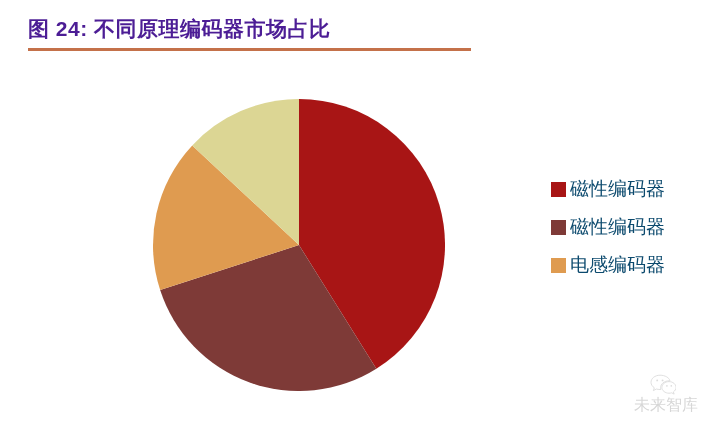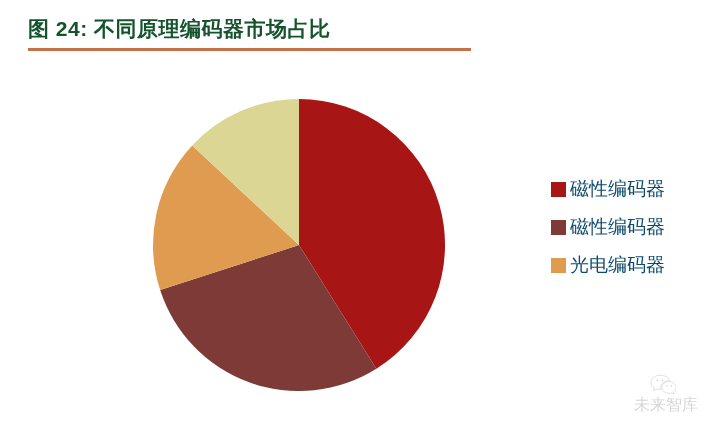--- a/index.html
+++ b/index.html
@@ -18,21 +18,21 @@
   
   #figure-title-block {
     position: absolute;
     left: 28px;
     top: 14px;
     width: 450px;
   }
   #figure-title {
     font-size: 21px;
     font-weight: bold;
-    color: #14532d;
+    color: #4c1d95;
     letter-spacing: 0.5px;
     white-space: nowrap;
     line-height: 30px;
   }
   #title-rule {
     margin-top: 4px;
     width: 443px;
     height: 3px;
     background: #C4714A;
   }
@@ -132,21 +132,21 @@
       <div class="legend-item">
         <span class="legend-swatch" style="background: rgb(168, 21, 21);"></span>
         <span class="legend-label">磁性编码器</span>
       </div>
       <div class="legend-item">
         <span class="legend-swatch" style="background: rgb(126, 58, 55);"></span>
         <span class="legend-label">磁性编码器</span>
       </div>
       <div class="legend-item">
         <span class="legend-swatch" style="background: rgb(223, 155, 80);"></span>
-        <span class="legend-label">光电编码器</span>
+        <span class="legend-label">电感编码器</span>
       </div>
     </div>
 
 </div>
 
 <div id="watermark">
   <svg id="watermark-icon" viewBox="0 0 26 22">
     <path d="M10 2.2C5.0 2.2 1 5.4 1 9.3c0 2.2 1.3 4.2 3.3 5.5L3.4 17.6l3.0-1.6c1.1 0.3 2.3 0.5 3.6 0.5 0.3 0 0.6 0 0.9 0 -0.2-0.6-0.3-1.2-0.3-1.8 0-3.8 3.8-6.9 8.5-6.9 0.3 0 0.6 0 0.9 0C19.2 4.7 15.1 2.2 10 2.2z" fill="none" stroke="#8a8a8a" stroke-width="0.9"></path>
     <circle cx="7.2" cy="7.4" r="0.95" fill="#8a8a8a"></circle>
     <circle cx="12.6" cy="7.4" r="0.95" fill="#8a8a8a"></circle>

